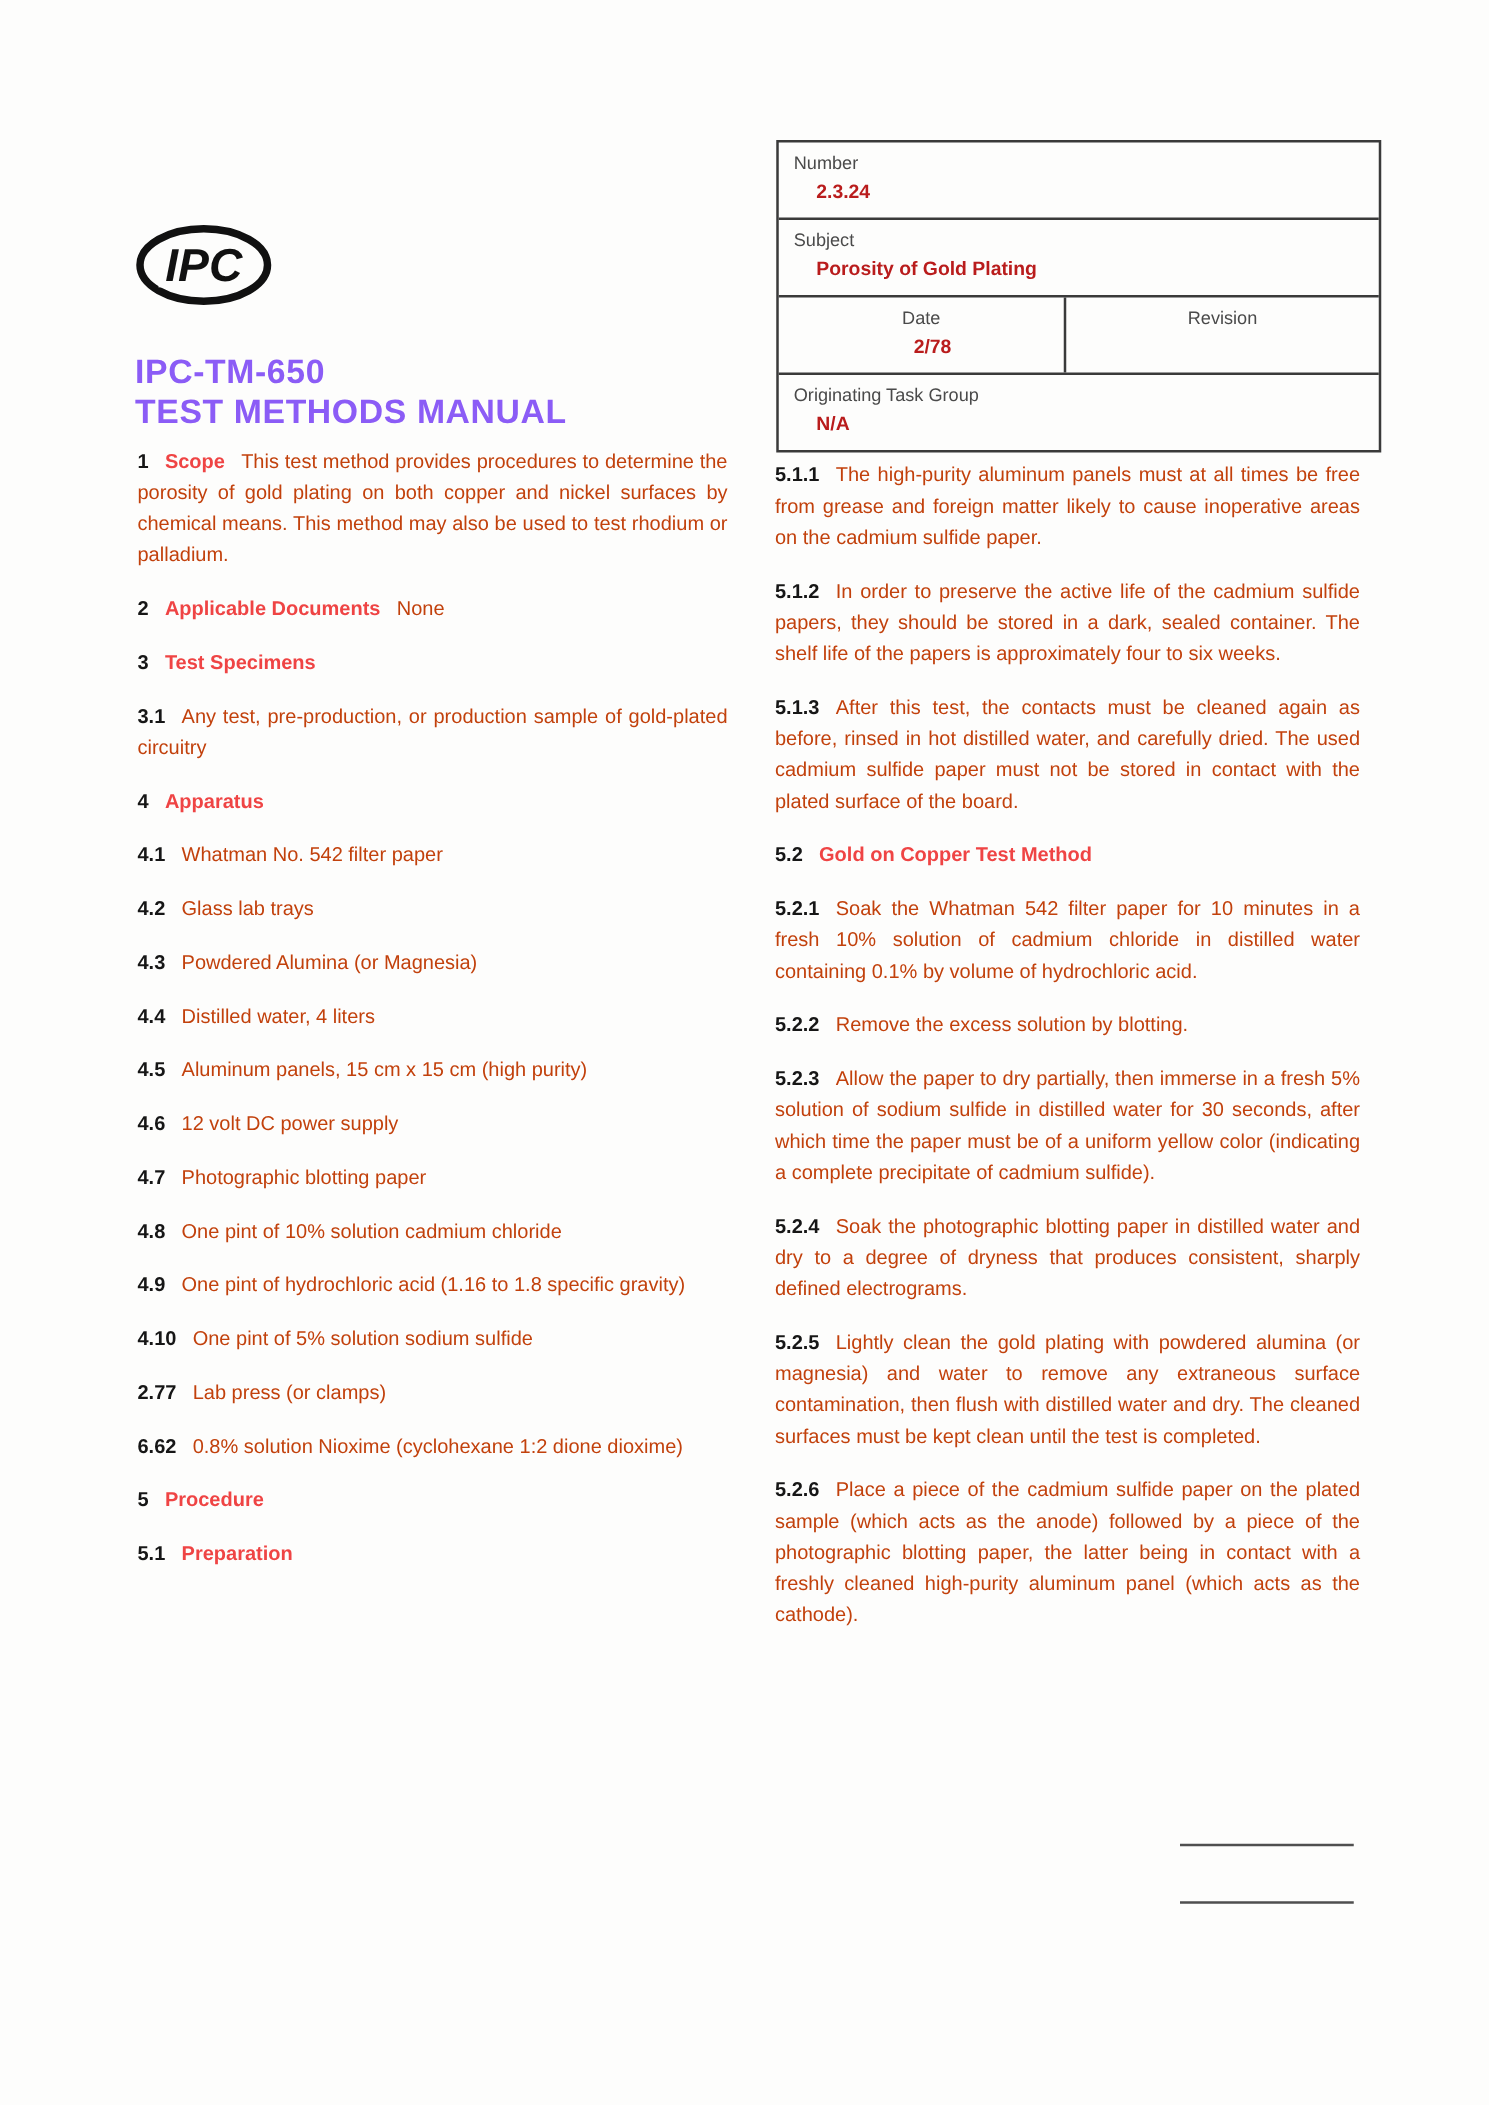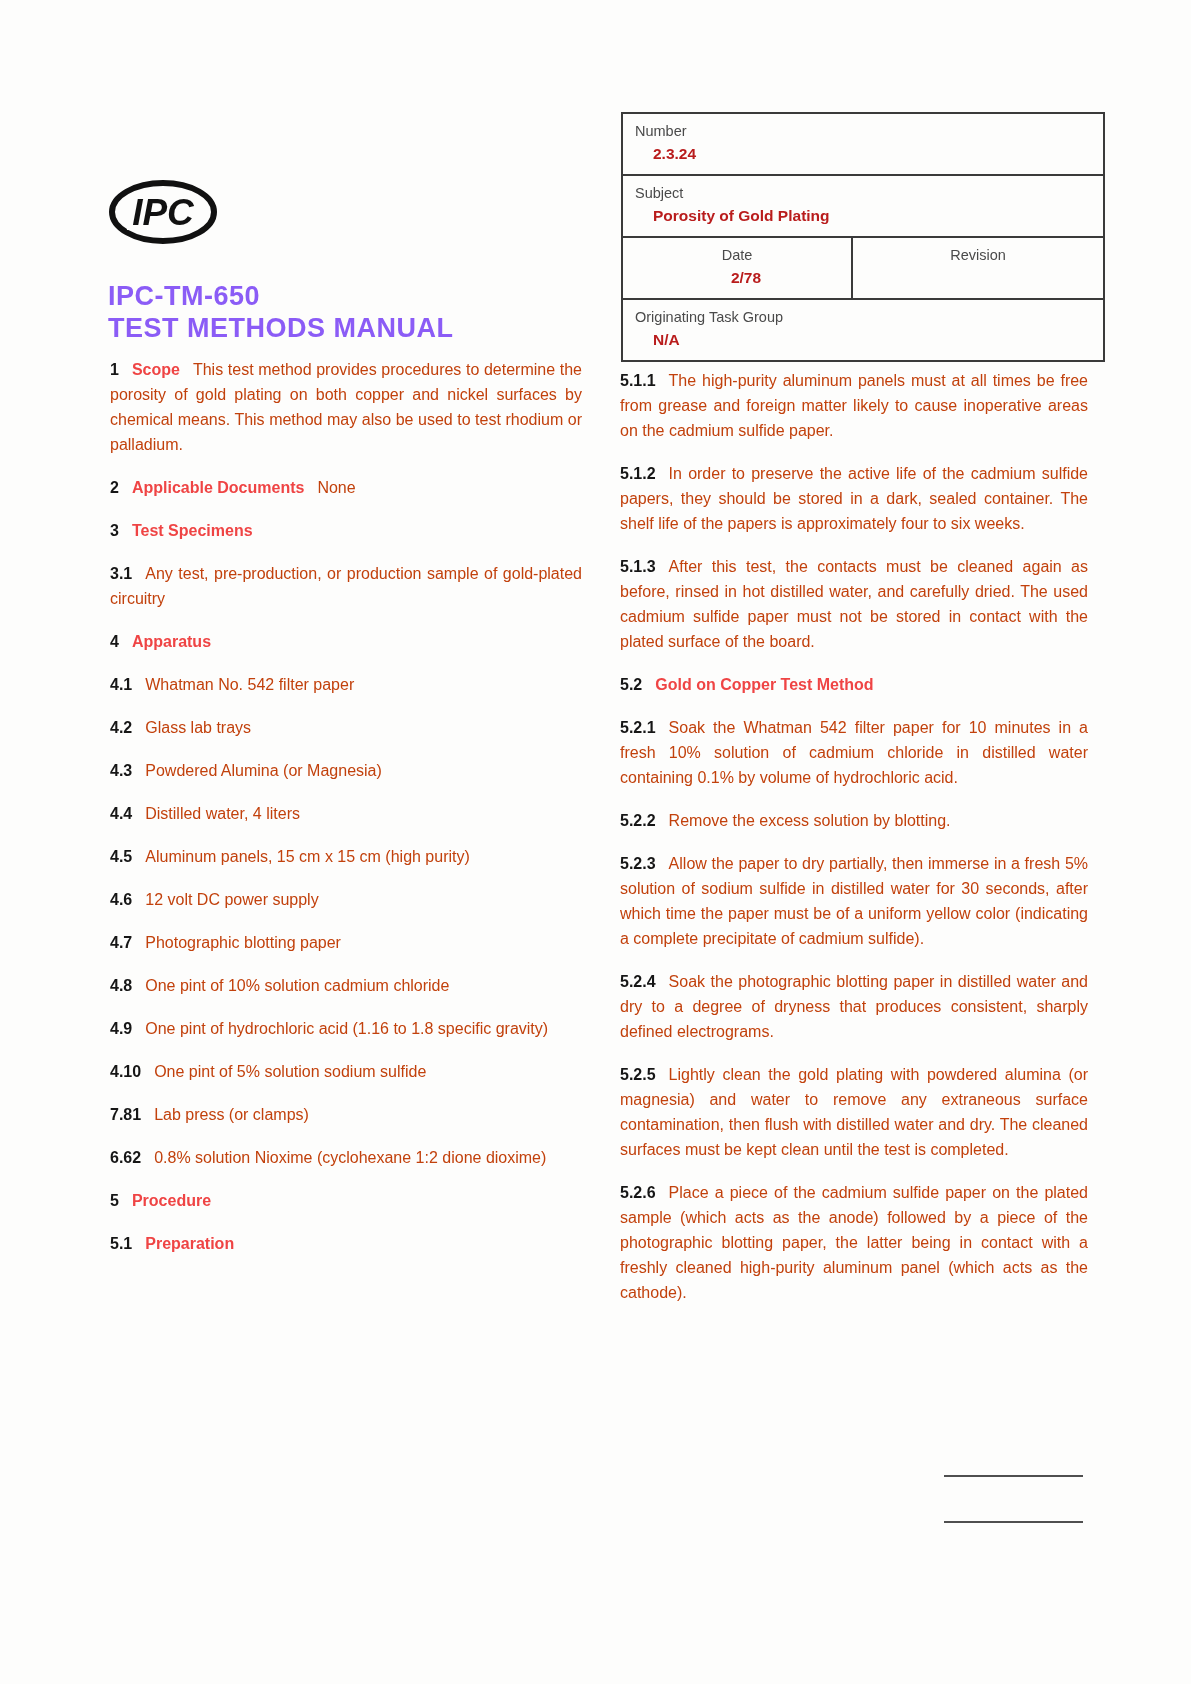--- a/index.html
+++ b/index.html
@@ -109,21 +109,21 @@
       <p class="para"><b class="num">4.1</b><span class="txt">Whatman No. 542 filter paper</span></p>
       <p class="para"><b class="num">4.2</b><span class="txt">Glass lab trays</span></p>
       <p class="para"><b class="num">4.3</b><span class="txt">Powdered Alumina (or Magnesia)</span></p>
       <p class="para"><b class="num">4.4</b><span class="txt">Distilled water, 4 liters</span></p>
       <p class="para"><b class="num">4.5</b><span class="txt">Aluminum panels, 15 cm x 15 cm (high purity)</span></p>
       <p class="para"><b class="num">4.6</b><span class="txt">12 volt DC power supply</span></p>
       <p class="para"><b class="num">4.7</b><span class="txt">Photographic blotting paper</span></p>
       <p class="para"><b class="num">4.8</b><span class="txt">One pint of 10% solution cadmium chloride</span></p>
       <p class="para"><b class="num">4.9</b><span class="txt">One pint of hydrochloric acid (1.16 to 1.8 specific gravity)</span></p>
       <p class="para"><b class="num">4.10</b><span class="txt">One pint of 5% solution sodium sulfide</span></p>
-      <p class="para"><b class="num">7.81</b><span class="txt">Lab press (or clamps)</span></p>
+      <p class="para"><b class="num">2.77</b><span class="txt">Lab press (or clamps)</span></p>
       <p class="para"><b class="num">6.62</b><span class="txt">0.8% solution Nioxime (cyclohexane 1:2 dione dioxime)</span></p>
       <p class="para"><b class="num">5</b><b class="ttl">Procedure</b></p>
       <p class="para"><b class="num">5.1</b><b class="ttl">Preparation</b></p>
     </div>
   <div id="col-right" class="col col-right">
       <p class="para"><b class="num">5.1.1</b><span class="txt">The high-purity aluminum panels must at all times be free from grease and foreign matter likely to cause inoperative areas on the cadmium sulfide paper.</span></p>
       <p class="para"><b class="num">5.1.2</b><span class="txt">In order to preserve the active life of the cadmium sulfide papers, they should be stored in a dark, sealed container. The shelf life of the papers is approximately four to six weeks.</span></p>
       <p class="para"><b class="num">5.1.3</b><span class="txt">After this test, the contacts must be cleaned again as before, rinsed in hot distilled water, and carefully dried. The used cadmium sulfide paper must not be stored in contact with the plated surface of the board.</span></p>
       <p class="para"><b class="num">5.2</b><b class="ttl">Gold on Copper Test Method</b></p>
       <p class="para"><b class="num">5.2.1</b><span class="txt">Soak the Whatman 542 filter paper for 10 minutes in a fresh 10% solution of cadmium chloride in distilled water containing 0.1% by volume of hydrochloric acid.</span></p>

